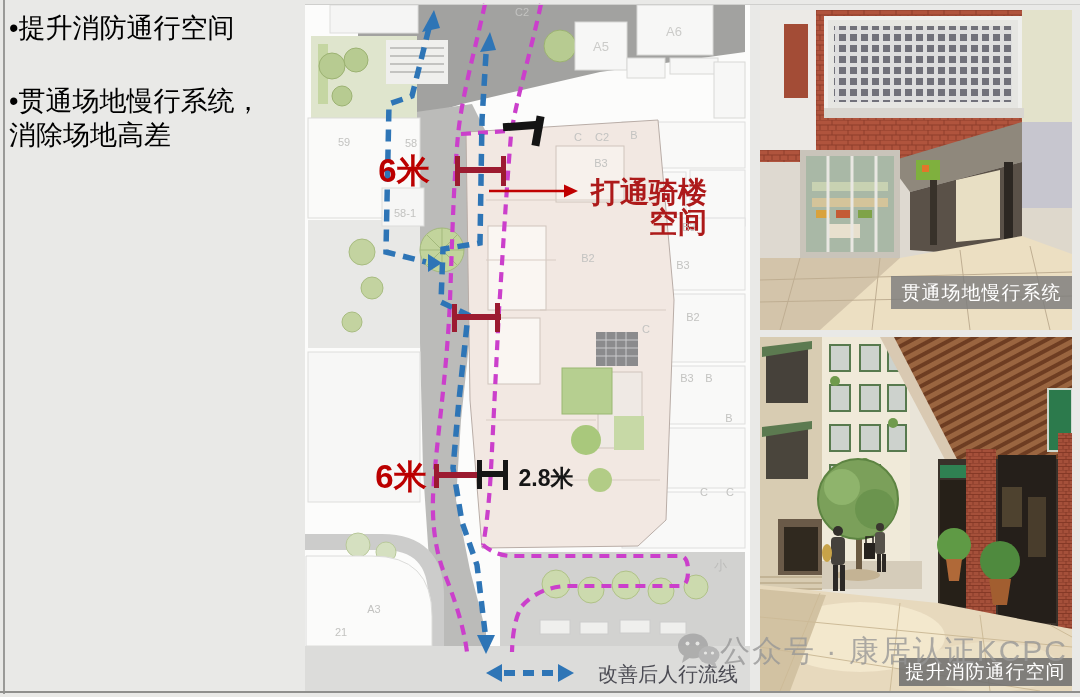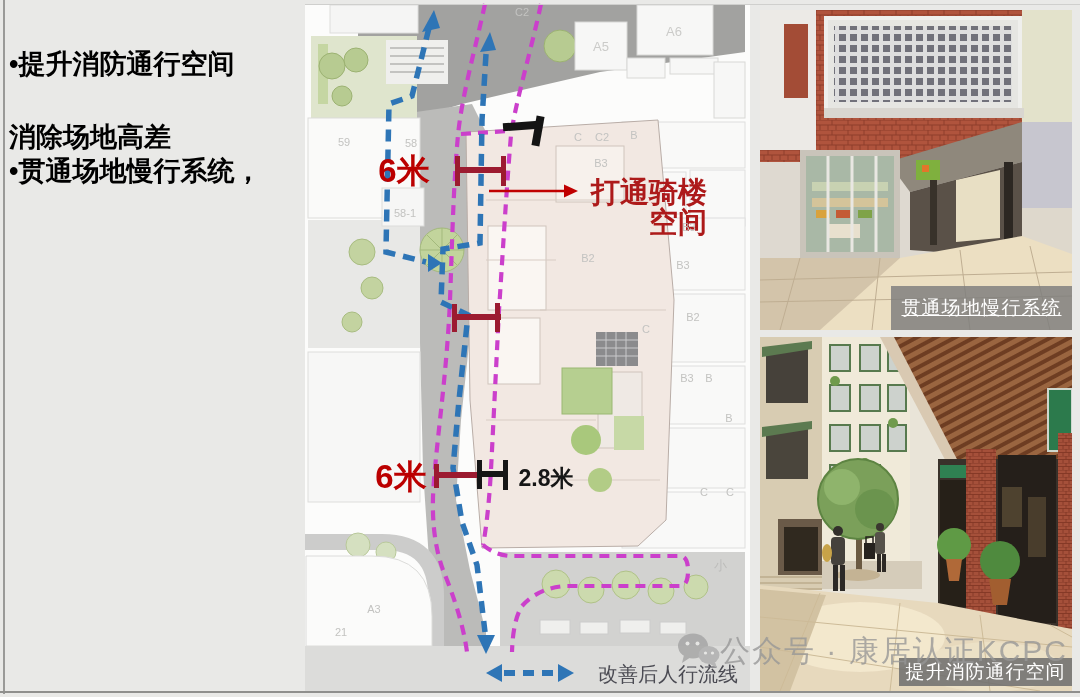--- a/index.html
+++ b/index.html
@@ -1,30 +1,30 @@
 <!DOCTYPE html>
 <html><head>
 <meta charset="utf-8">
 <style>
   html,body{margin:0;padding:0;background:#cfcfcd;}
   .slide{position:relative;width:1080px;height:697px;background:#e9e9e7;overflow:hidden;
          font-family:"Liberation Sans","DejaVu Sans",sans-serif;}
   .edge-left{position:absolute;left:3px;top:0;width:2px;height:694px;background:#9a9a98;}
   .edge-bottom{position:absolute;left:0;top:691px;width:1080px;height:2px;background:#8f8f8d;}
   .edge-top{position:absolute;left:305px;top:4px;width:775px;height:1px;background:#cfcfcd;}
-  .bullets{position:absolute;left:9px;top:12px;width:300px;color:#000;font-weight:bold;
-           font-size:27px;line-height:1.24;margin-top:36px;}
+  .bullets{position:absolute;left:9px;top:12px;width:300px;color:#000;font-weight:normal;
+           font-size:27px;line-height:1.24;}
   .bullet2{margin-top:40px;}
   .map-svg{position:absolute;left:305px;top:0;width:445px;height:697px;}
   .photo{position:absolute;left:760px;width:312px;overflow:hidden;}
   .photo1{top:10px;height:320px;}
   .photo2{top:337px;height:354px;}
   .caption{position:absolute;display:flex;align-items:center;justify-content:center;
            color:#fff;z-index:6;font-size:19px;letter-spacing:1px;}
-  .caption1{left:891px;top:286px;width:181px;height:44px;background:rgba(125,125,125,.82);text-decoration:underline;}
+  .caption1{left:891px;top:276px;width:181px;height:33px;background:rgba(125,125,125,.82);}
   .caption2{left:899px;top:658px;width:173px;height:28px;background:rgba(110,110,110,.86);}
   .watermark{position:absolute;left:676px;top:628px;height:46px;display:flex;align-items:center;
              gap:0;z-index:9;color:rgba(150,150,150,.78);font-size:30px;letter-spacing:2px;white-space:nowrap;}
   
   text{font-family:"Liberation Sans","DejaVu Sans",sans-serif;}
   .bl{font-size:11px;fill:#c3c3c1;text-anchor:middle;}
   .bl2{font-size:13px;fill:#cbcbc9;text-anchor:middle;}
   .red-big{font-size:33px;font-weight:bold;fill:#bb0000;text-anchor:middle;}
   .ann{font-size:29px;font-weight:bold;fill:#ad1a1a;text-anchor:middle;}
   .blk{font-size:23px;font-weight:bold;fill:#161616;text-anchor:middle;}
@@ -32,22 +32,22 @@
   .street{font-size:13px;fill:#bdbdbb;}
 </style>
 </head>
 <body>
 
 <div class="slide">
 
   <div class="bullets">
     <div>•提升消防通行空间</div>
     <div class="bullet2">
+      <div>•贯通场地慢行系统，</div>
       <div>消除场地高差</div>
-      <div>•贯通场地慢行系统，</div>
     </div>
   </div>
 
   <svg class="map-svg" viewBox="305 0 445 697">
     <rect x="305" y="5" width="445" height="687" fill="#fcfcfb"></rect>
 
     <g>
       <path d="M358,5 H745 V52 L600,72 462,104 415,118 358,116 Z" fill="#a2a2a0"></path>
       <path d="M416,112 L472,104 L488,136 L478,260 L461,420 L456,500 L470,570 L486,632 L486,648 L428,648 L429,560 L423,470 L419,300 Z" fill="#bbbbb9"></path>
       <rect x="305" y="646" width="445" height="46" fill="#dcdcda"></rect>

